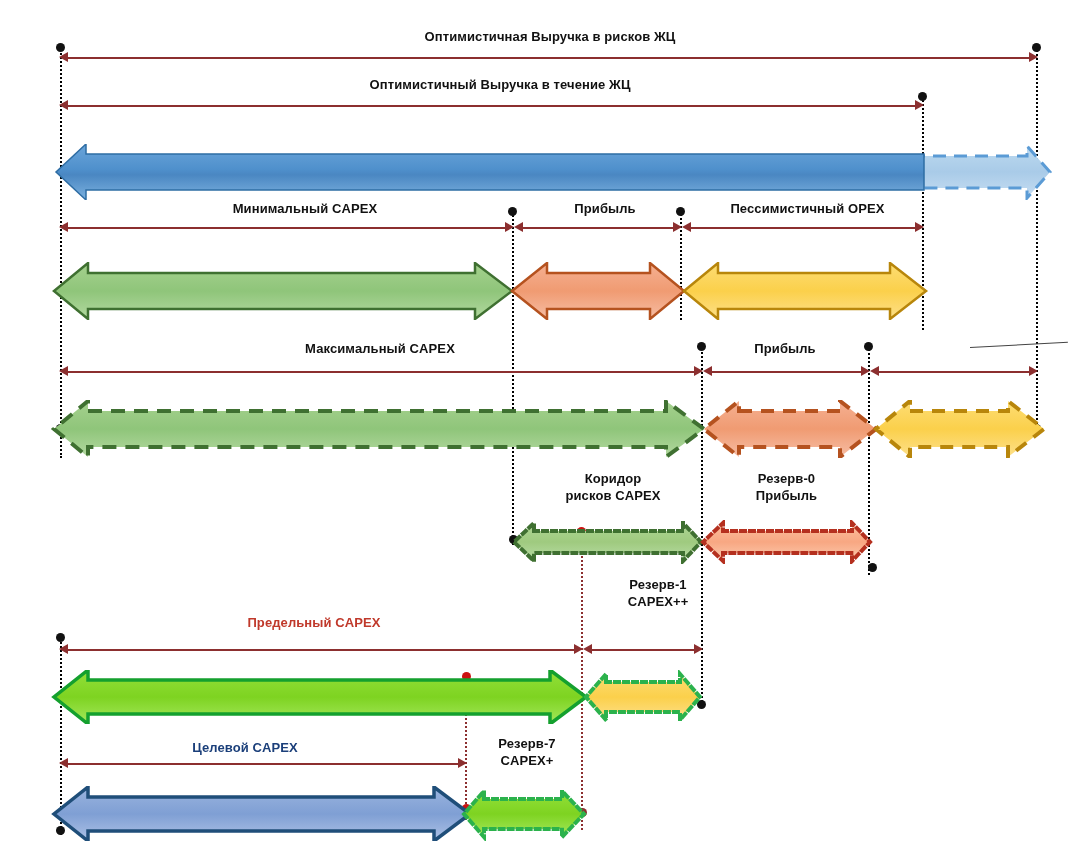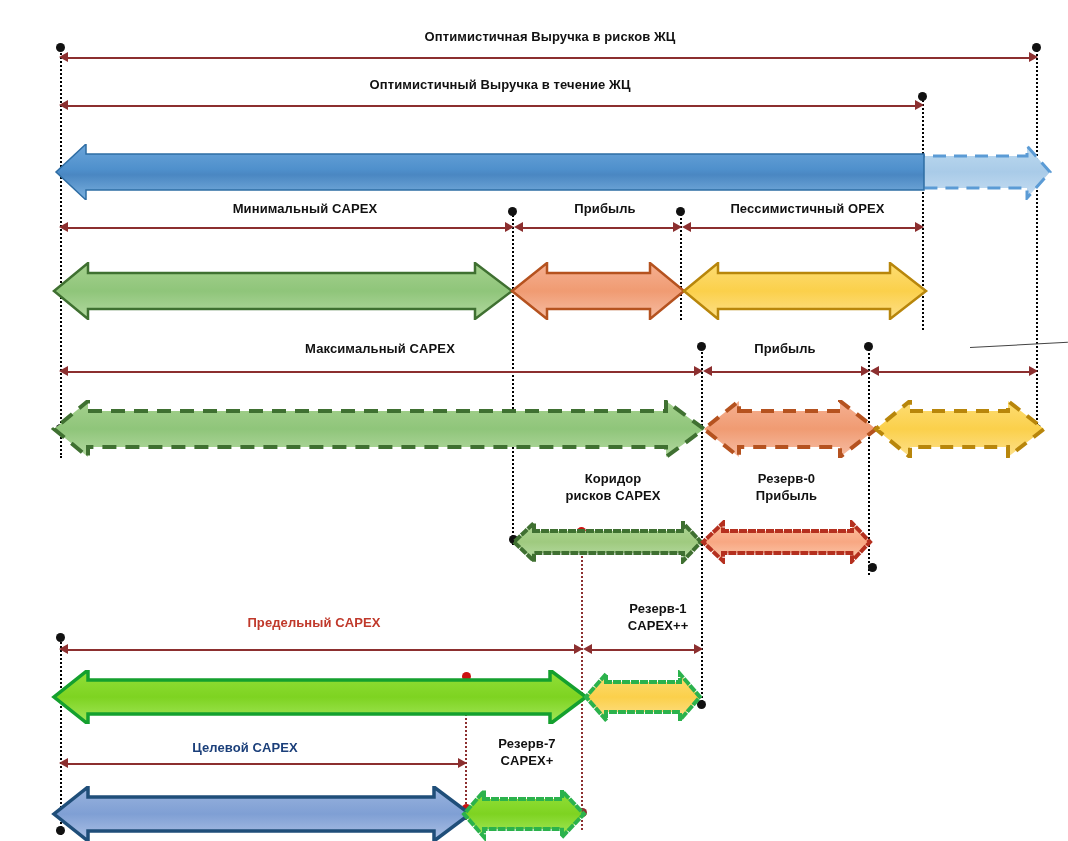--- a/index.html
+++ b/index.html
@@ -167,21 +167,21 @@
   <svg style="position:absolute;left:50px;top:400px;width:1010px;height:58px;" viewBox="0 0 1010 58">
     <polygon points="38,11 616,11 616,1 654,29 616,57 616,47 38,47 38,57 4,29 38,1" fill="url(#ggreen)" stroke="#3f7031" stroke-width="4" stroke-dasharray="14 9"></polygon>
     <polygon points="689,11 790,11 790,1 826,29 790,57 790,47 689,47 689,57 654,29 689,1" fill="url(#gorange)" stroke="#b5521f" stroke-width="4" stroke-dasharray="13 9"></polygon>
     <polygon points="860,11 958,11 958,1 994,29 958,57 958,47 860,47 860,57 826,29 860,1" fill="url(#gyellow)" stroke="#b8860b" stroke-width="4" stroke-dasharray="13 9"></polygon>
   </svg>
 
   <div class="label" style="left:528px;top:470px;width:170px;">Коридор
 рисков CAPEX</div>
   <div class="label" style="left:714px;top:470px;width:145px;">Резерв-0
 Прибыль</div>
-  <div class="label" style="left:583px;top:600px;width:150px;">Резерв-1
+  <div class="label" style="left:583px;top:576px;width:150px;">Резерв-1
 CAPEX++</div>
 
   <svg style="position:absolute;left:505px;top:520px;width:380px;height:44px;" viewBox="0 0 380 44">
     <defs>
       <linearGradient id="ggreen2" x1="0" y1="0" x2="0" y2="1">
         <stop offset="0%" stop-color="#aed695"></stop>
           <stop offset="50%" stop-color="#9fca7f"></stop>
         <stop offset="100%" stop-color="#b9dda6"></stop>
       </linearGradient>
       <linearGradient id="gorange2" x1="0" y1="0" x2="0" y2="1">

